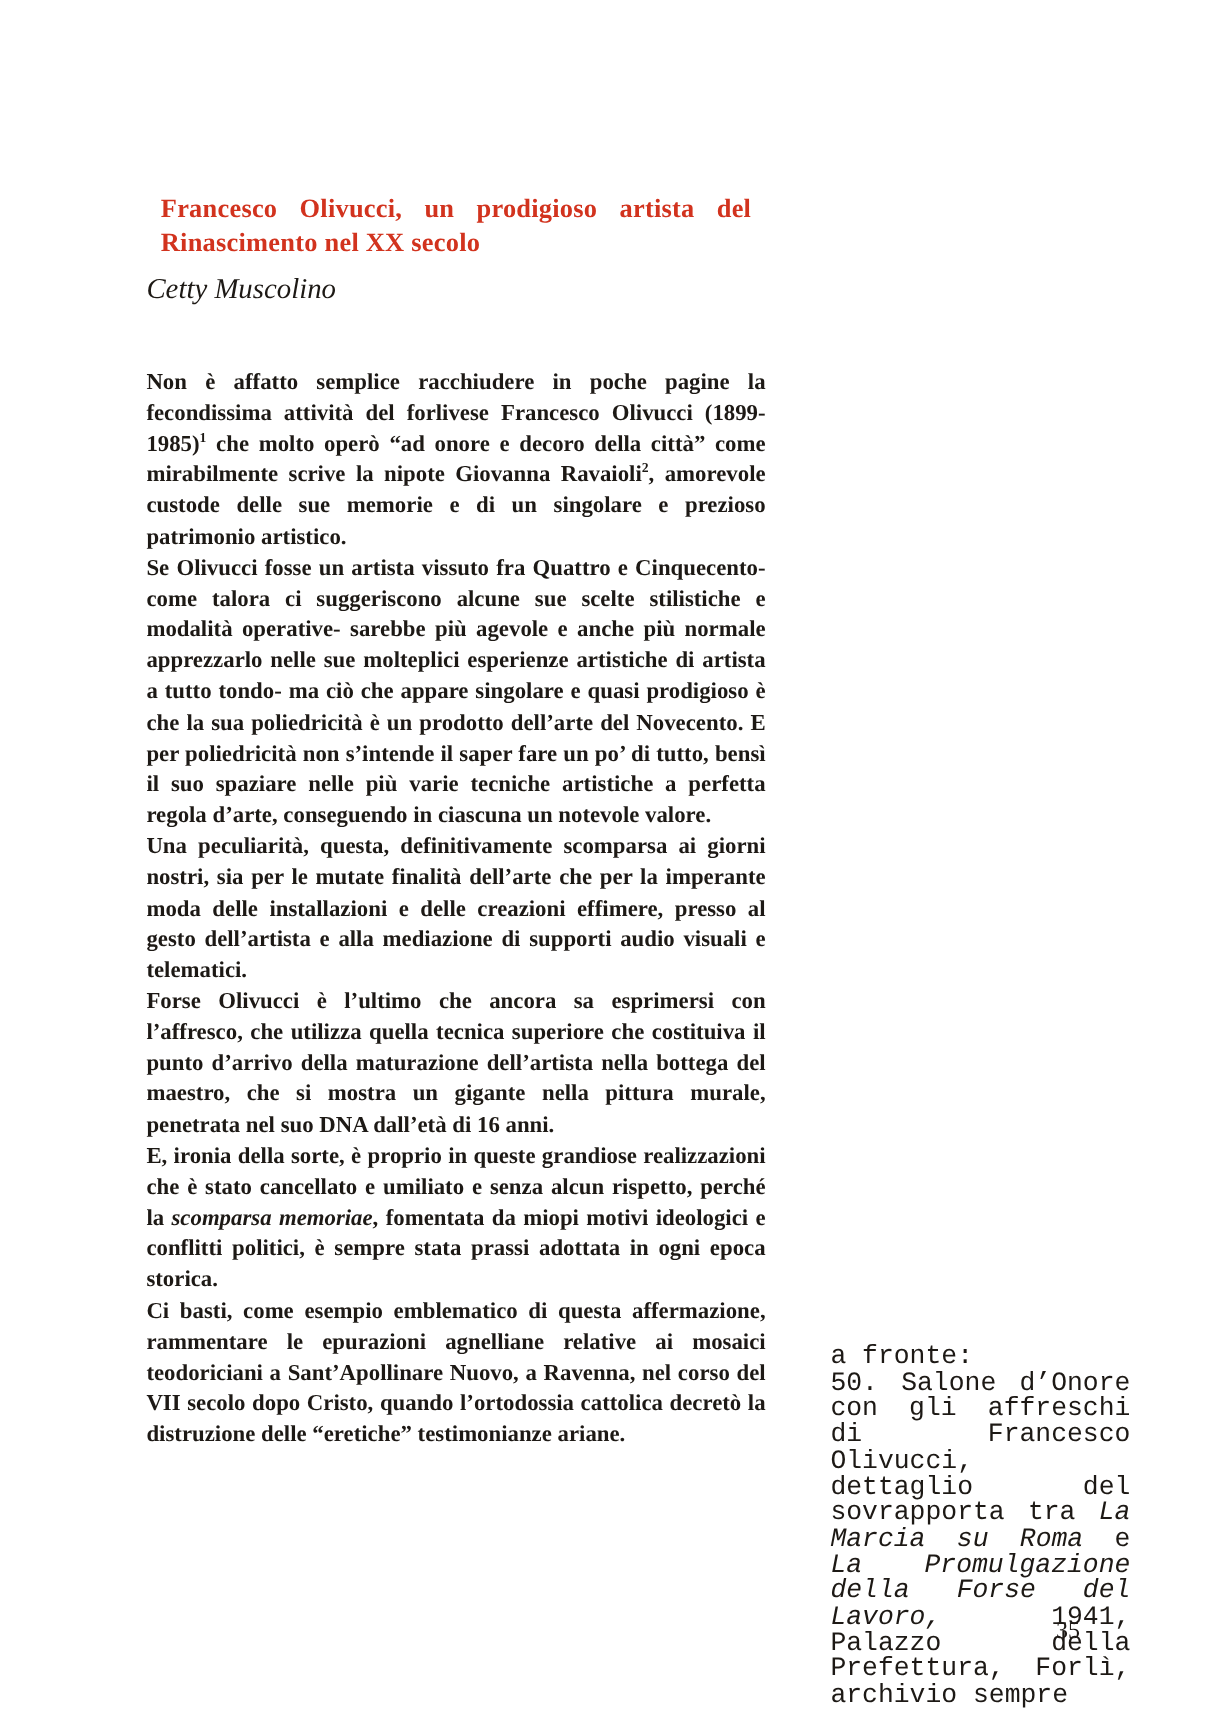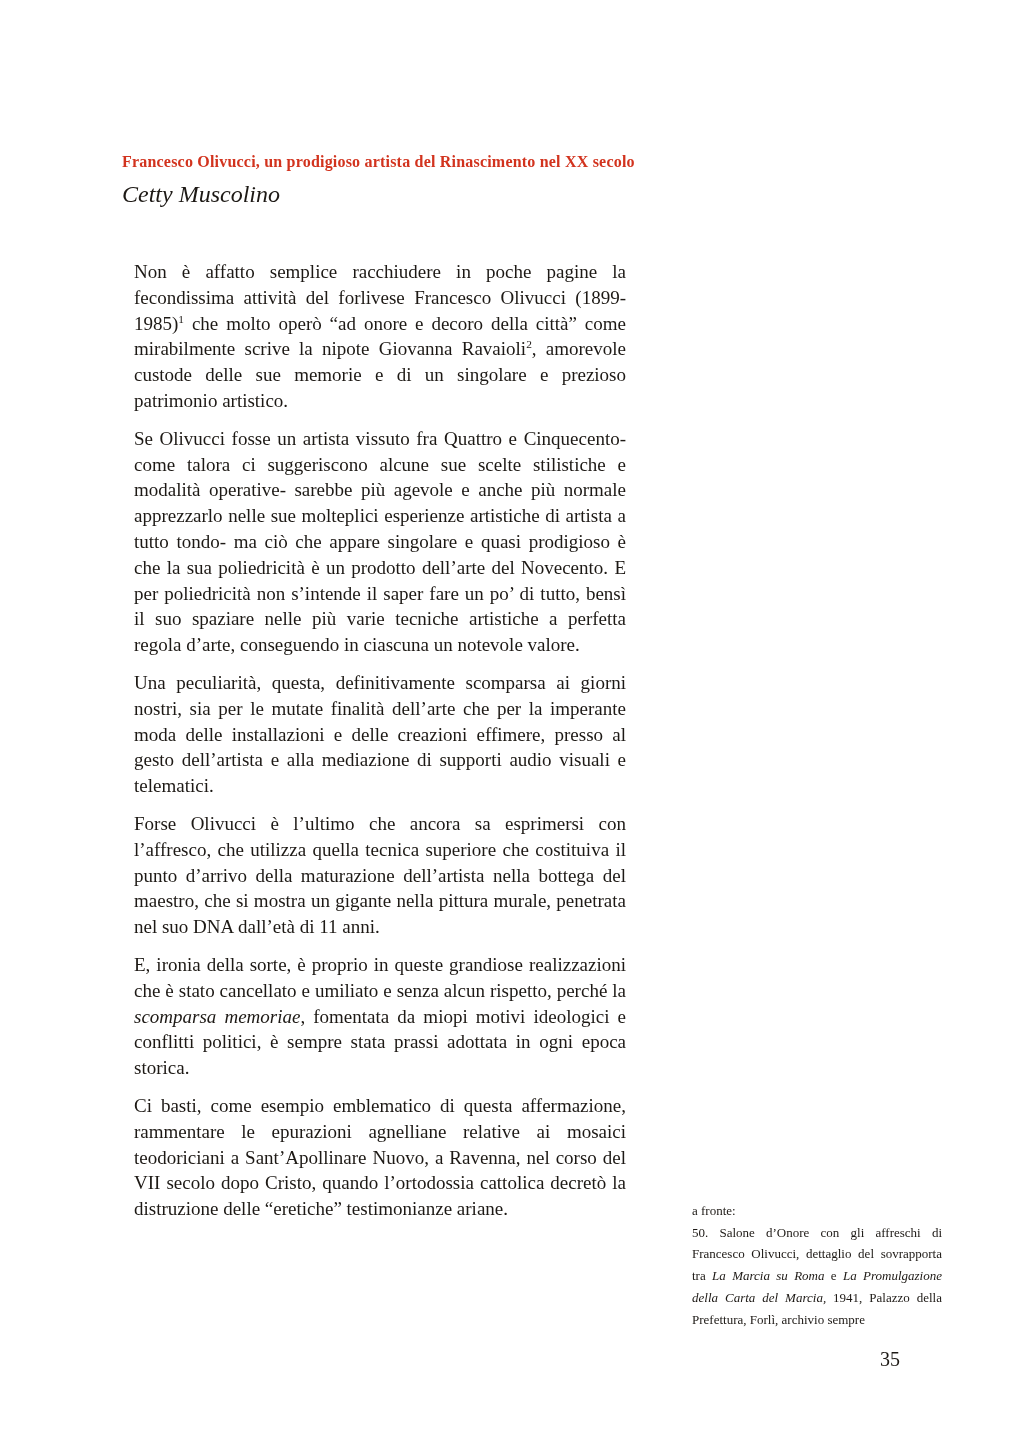--- a/index.html
+++ b/index.html
@@ -16,58 +16,60 @@
     color: #1d1915;
     overflow: hidden;
   }
   .main-col {
     position: absolute;
     left: 122px;
     top: 148px;
     width: 516px;
   }
   .title {
-    margin: 0;
-    font-size: 16px;
+    margin: 12px;
+    font-size: 22px;
     line-height: 28px;
     font-weight: bold;
     text-align: justify;
     letter-spacing: 0.2px;
   }
   .author {
     margin-top: 5px;
     font-style: italic;
     font-size: 24px;
     line-height: 26px;
   }
   .body-text {
     margin-top: 52px;
     font-size: 19px;
     line-height: 25.8px;
     text-align: justify;
   }
   .body-text p {
-    margin: 12px;
+    margin: 0;
     padding: 0;
+    font-weight: bold;
   }
   .it {
     font-style: italic;
   }
   sup {
     font-size: 0.6em;
     line-height: 0;
     vertical-align: super;
   }
   .caption {
     position: absolute;
     left: 692px;
-    top: 1200px;
+    top: 1120px;
     width: 250px;
-    font-size: 13px;
+    font-size: 22px;
     line-height: 21.7px;
+    font-family: Liberation Mono, monospace;
   }
   .caption p {
     margin: 0;
     padding: 0;
   }
   .caption-body {
     text-align: justify;
   }
   .page-number {
     position: absolute;
@@ -83,26 +85,26 @@
 <div class="page">
 
   <div class="main-col">
     <h1 class="title" style="color: rgb(210, 51, 30);">Francesco Olivucci, un prodigioso artista del Rinascimento nel XX secolo</h1>
     <div class="author">Cetty Muscolino</div>
 
     <div class="body-text">
       <p><span>Non è affatto semplice racchiudere in poche pagine la fecondissima attività del forlivese Francesco Olivucci (1899-1985)</span><sup>1</sup><span> che molto operò “ad onore e decoro della città” come mirabilmente scrive la nipote Giovanna Ravaioli</span><sup>2</sup><span>, amorevole custode delle sue memorie e di un singolare e prezioso patrimonio artistico.</span></p>
       <p><span>Se Olivucci fosse un artista vissuto fra Quattro e Cinquecento- come talora ci suggeriscono alcune sue scelte stilistiche e modalità operative- sarebbe più agevole e anche più normale apprezzarlo nelle sue molteplici esperienze artistiche di artista a tutto tondo- ma ciò che appare singolare e quasi prodigioso è che la sua poliedricità è un prodotto dell’arte del Novecento. E per poliedricità non s’intende il saper fare un po’ di tutto, bensì il suo spaziare nelle più varie tecniche artistiche a perfetta regola d’arte, conseguendo in ciascuna un notevole valore.</span></p>
       <p><span>Una peculiarità, questa, definitivamente scomparsa ai giorni nostri, sia per le mutate finalità dell’arte che per la imperante moda delle installazioni e delle creazioni effimere, presso al gesto dell’artista e alla mediazione di supporti audio visuali e telematici.</span></p>
-      <p><span>Forse Olivucci è l’ultimo che ancora sa esprimersi con l’affresco, che utilizza quella tecnica superiore che costituiva il punto d’arrivo della maturazione dell’artista nella bottega del maestro, che si mostra un gigante nella pittura murale, penetrata nel suo DNA dall’età di 11 anni.</span></p>
+      <p><span>Forse Olivucci è l’ultimo che ancora sa esprimersi con l’affresco, che utilizza quella tecnica superiore che costituiva il punto d’arrivo della maturazione dell’artista nella bottega del maestro, che si mostra un gigante nella pittura murale, penetrata nel suo DNA dall’età di 16 anni.</span></p>
       <p><span>E, ironia della sorte, è proprio in queste grandiose realizzazioni che è stato cancellato e umiliato e senza alcun rispetto, perché la </span><span class="it">scomparsa memoriae</span><span>, fomentata da miopi motivi ideologici e conflitti politici, è sempre stata prassi adottata in ogni epoca storica.</span></p>
       <p><span>Ci basti, come esempio emblematico di questa affermazione, rammentare le epurazioni agnelliane relative ai mosaici teodoriciani a Sant’Apollinare Nuovo, a Ravenna, nel corso del VII secolo dopo Cristo, quando l’ortodossia cattolica decretò la distruzione delle “eretiche” testimonianze ariane.</span></p>
     </div>
   </div>
 
   <aside class="caption">
     <p class="caption-intro">a fronte:</p>
-    <p class="caption-body"><span>50. Salone d’Onore con gli affreschi di Francesco Olivucci, dettaglio del sovrapporta tra </span><span class="it">La Marcia su Roma</span><span> e </span><span class="it">La Promulgazione della Carta del Marcia,</span><span> 1941, Palazzo della Prefettura, Forlì, archivio sempre</span></p>
+    <p class="caption-body"><span>50. Salone d’Onore con gli affreschi di Francesco Olivucci, dettaglio del sovrapporta tra </span><span class="it">La Marcia su Roma</span><span> e </span><span class="it">La Promulgazione della Forse del Lavoro,</span><span> 1941, Palazzo della Prefettura, Forlì, archivio sempre</span></p>
   </aside>
 
   <div class="page-number">35</div>
 
 </div>
 
 </body></html>

